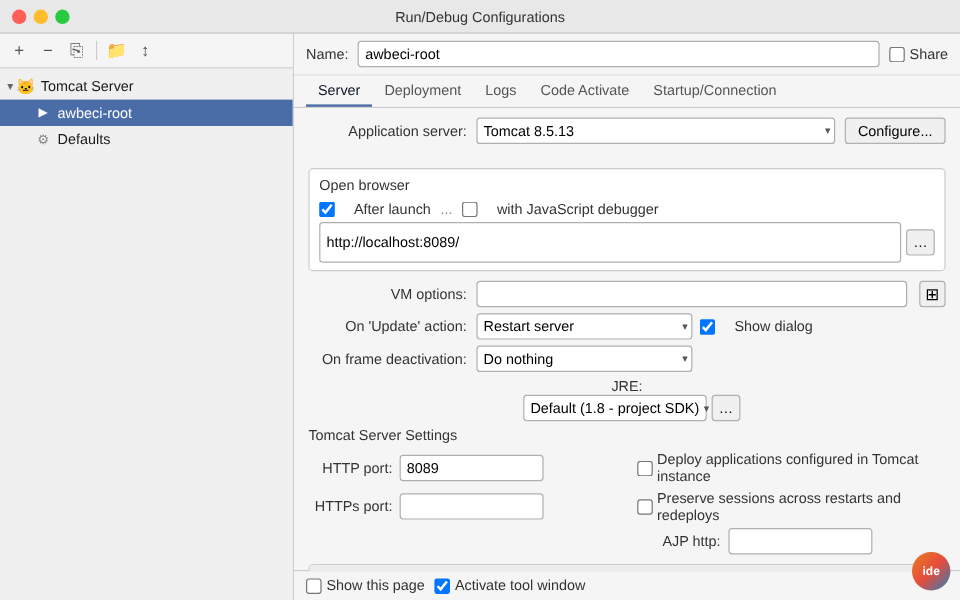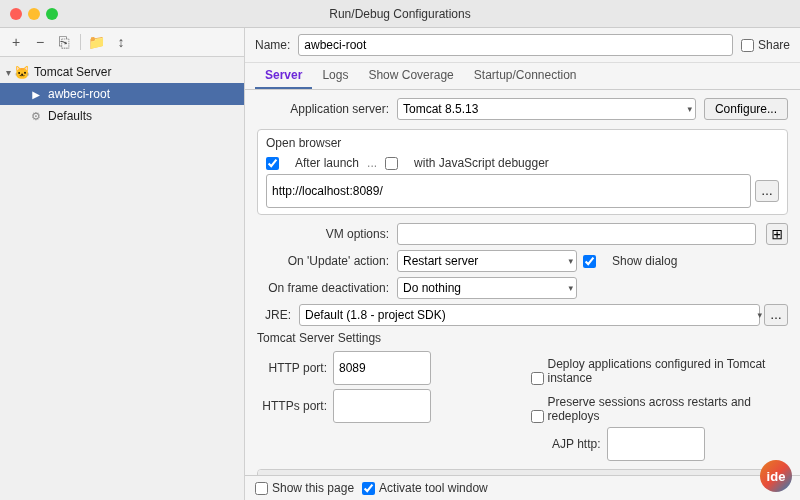--- a/index.html
+++ b/index.html
@@ -180,22 +180,22 @@
     }
     .tab {
       padding: 5px 10px;
       font-size: 12px;
       cursor: pointer;
       border-bottom: 2px solid transparent;
       color: #555;
     }
     .tab.active {
       border-bottom: 2px solid #4a6da7;
-      color: #6d28d9;
-      font-weight: 700;
+      color: #0f172a;
+      font-weight: 400;
     }
 
     
     .form-content {
       flex: 1;
       overflow-y: auto;
       padding: 8px 12px;
     }
     .form-input {
       flex: 1;
@@ -213,21 +213,21 @@
       border-radius: 3px;
       padding: 0 5px;
       font-size: 12px;
       background: white;
     }
 
     
     .app-server-row {
       display: flex;
       align-items: center;
-      margin-bottom: 9px;
+      margin-bottom: 20px;
     }
     .configure-btn {
       margin-left: 8px;
       height: 22px;
       padding: 0 10px;
       font-size: 12px;
       border: 1px solid #b0b0b0;
       border-radius: 3px;
       background: #f0f0f0;
       cursor: pointer;
@@ -328,31 +328,31 @@
       align-items: center;
       gap: 6px;
     }
     .port-label {
       font-size: 12px;
       color: #333;
       min-width: 70px;
       text-align: right;
     }
     .port-input {
-      width: 98px;
-      height: 22px;
-      border: 1px solid #b0b0b0;
-      border-radius: 3px;
-      padding: 16px 5px;
+      width: 120px;
+      height: 22px;
+      border: 1px solid #b0b0b0;
+      border-radius: 3px;
+      padding: 4px 5px;
       font-size: 12px;
       background: white;
     }
     .deploy-checkbox {
       display: flex;
-      align-items: flex-end;
+      align-items: center;
       gap: 4px;
       font-size: 12px;
       color: #333;
     }
 
     
     .before-launch {
       margin-top: 8px;
       border: 1px solid #ccc;
       border-radius: 4px;
@@ -446,20 +446,21 @@
       align-items: center;
       flex: 1;
       gap: 6px;
     }
 
     .jre-row {
       display: flex;
       align-items: center;
       margin-bottom: 5px;
       padding-left: 8px;
+      flex-direction: column;
     }
     .jre-label {
       font-size: 12px;
       color: #333;
       margin-right: 8px;
       white-space: nowrap;
     }
     .jre-select-wrapper {
       position: relative;
       flex: 1;
@@ -531,22 +532,23 @@
       <span class="name-label">Name:</span>
       <input class="name-input" type="text" value="awbeci-root" style="">
       <div class="share-checkbox">
         <input type="checkbox" style="">
         <span>Share</span>
       </div>
     </div>
 
     <div class="tabs">
       <div class="tab active">Server</div>
+      <div class="tab">Deployment</div>
       <div class="tab">Logs</div>
-      <div class="tab">Show Coverage</div>
+      <div class="tab">Code Activate</div>
       <div class="tab">Startup/Connection</div>
     </div>
 
     <div class="form-content">
 
       <div class="app-server-row">
         <span class="row-label">Application server:</span>
         <div class="inline-select-wrapper" style="flex:1;">
           <select class="form-select" style="width:100%;">
             <option>Tomcat 8.5.13</option>
@@ -660,13 +662,13 @@
         <span>Show this page</span>
       </label>
       <label class="activate-checkbox">
         <input type="checkbox" checked="" style="">
         <span>Activate tool window</span>
       </label>
     </div>
   </div>
 </div>
 
-<div class="firefox-badge" style="background:linear-gradient(135deg,#e67e22,#e74c3c,#2980b9);font-size:13px;">ide</div>
+<div class="firefox-badge" style="background:linear-gradient(135deg,#e67e22,#e74c3c,#2980b9);font-size:10px;">ide</div>
 
 </body></html>

